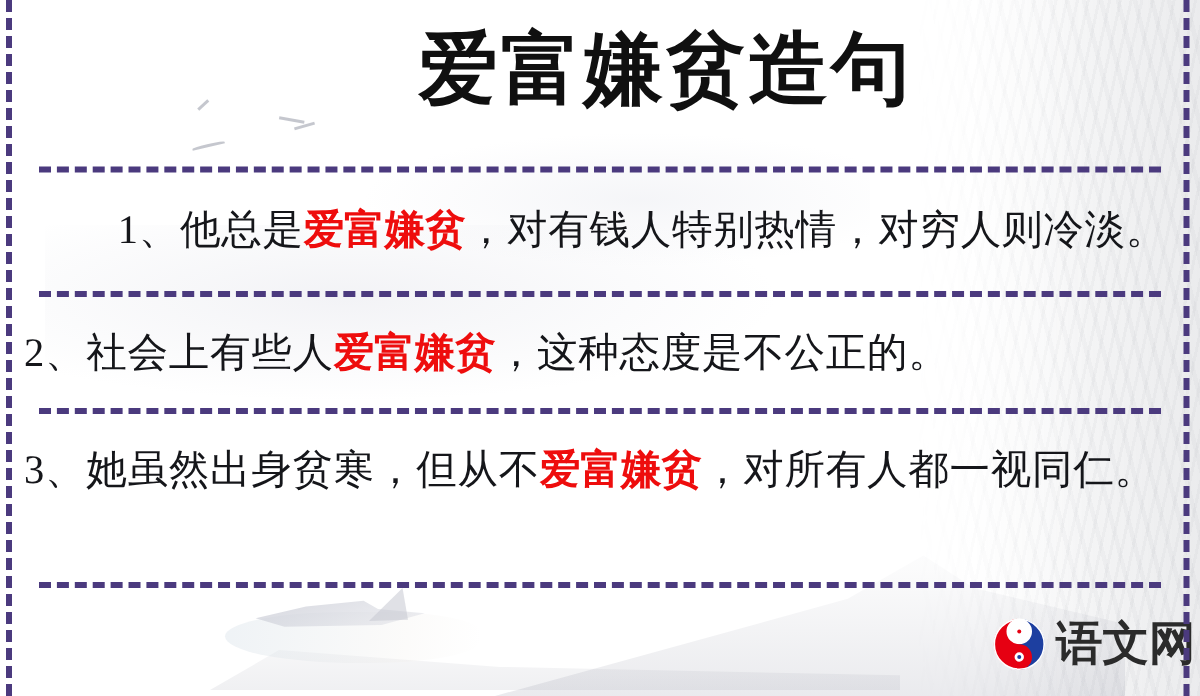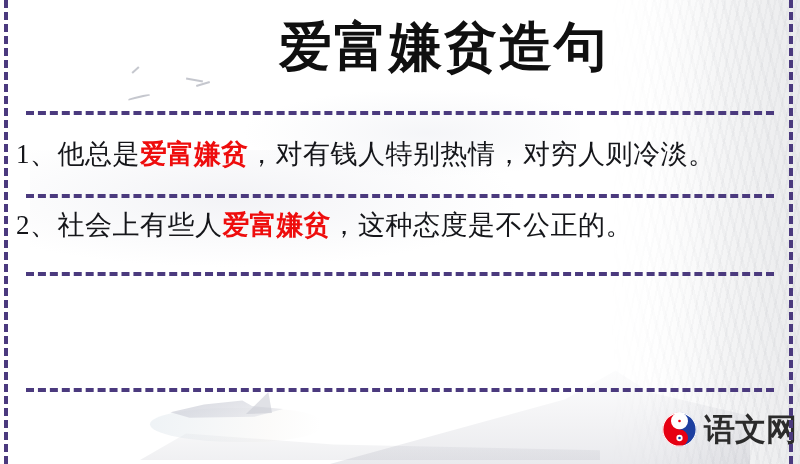--- a/index.html
+++ b/index.html
@@ -179,22 +179,22 @@
     color: #15161a;
     letter-spacing: 0.5px;
     white-space: normal;
   }
   .sentence .kw {
     color: #ee0d0d;
     font-weight: 700;
     font-family: "DejaVu Serif", "Liberation Serif", serif;
     letter-spacing: 0px;
   }
-  .sentence.s1 { top: 131px; }
-  .sentence.s2 { top: 202px; }
+  .sentence.s1 { top: 131px; text-align: right; }
+  .sentence.s2 { top: 213px; }
   .sentence.s3 { top: 291px; }
 
   
   .logo {
     position: absolute;
     left: 661px;
     top: 411px;
     display: flex;
     align-items: center;
     gap: 6px;
@@ -250,20 +250,23 @@
     </div>
 
     <div class="hr h2"></div>
 
     <div class="sentence s2">
       <span>2、</span><span>社会上有些人</span><span class="kw">爱富嫌贫</span><span>，这种态度是不公正的。</span>
     </div>
 
     <div class="hr h3"></div>
 
+    <div class="sentence s3">
+      <span>3、</span><span>她虽然出身贫寒，但从不</span><span class="kw">爱富嫌贫</span><span>，对所有人都一视同仁。</span>
+    </div>
 
     <div class="hr h4"></div>
 
     <div class="logo">
       <span class="logo-mark">
         <svg width="37" height="37" viewBox="0 0 100 100" aria-hidden="true">
           <circle cx="50" cy="50" r="46" fill="#ffffff"></circle>
           <path d="M50 4 A46 46 0 0 1 50 96 A23 23 0 0 1 50 50 A23 23 0 0 0 50 4 Z" fill="#1d3fa0"></path>
           <path d="M50 4 A46 46 0 0 0 50 96 A23 23 0 0 0 50 50 A23 23 0 0 1 50 4 Z" fill="#e60012"></path>
           <circle cx="50" cy="27" r="8.5" fill="#ffffff"></circle>

